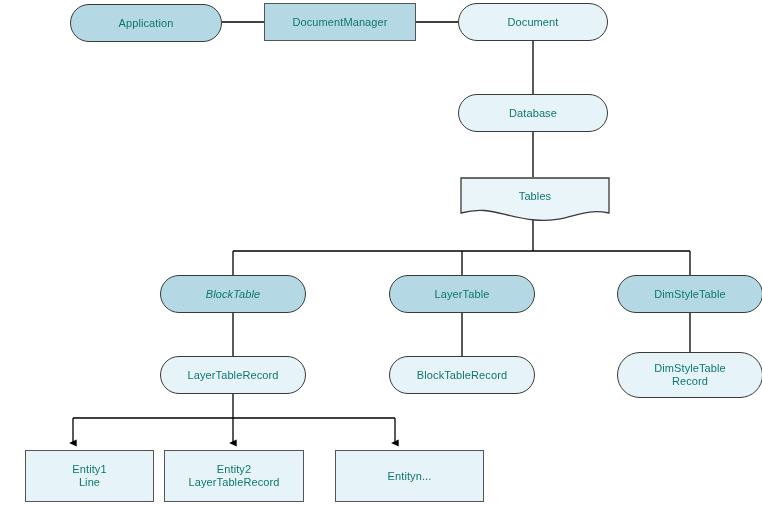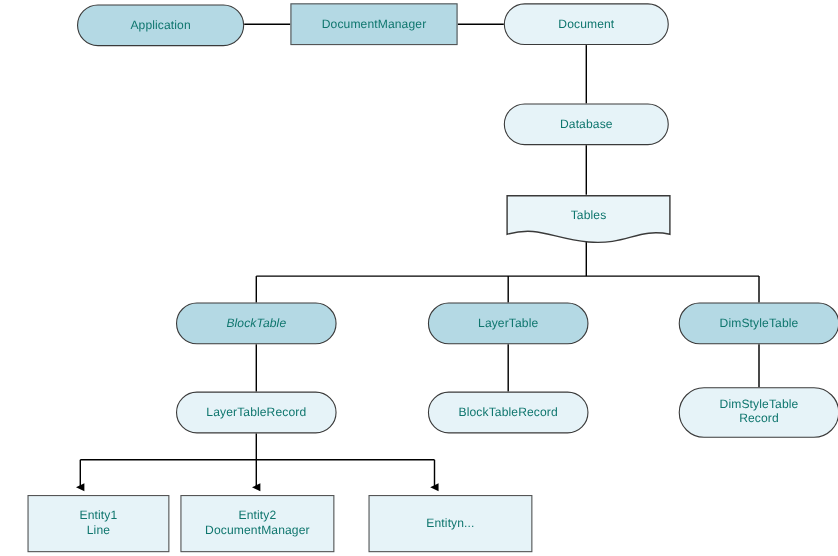--- a/index.html
+++ b/index.html
@@ -133,17 +133,17 @@
 
   <div class="node rounded fill-light" style="left:389px; top:356px; width:146px; height:38px;">BlockTableRecord</div>
 
   <div class="node rounded fill-light" style="left:617px; top:352px; width:146px; height:46px;">DimStyleTable
 Record</div>
 
   <div class="node rect fill-light" style="left:9px; top:450px; width:129px; height:52px;margin-left:16px;">Entity1
 Line</div>
 
   <div class="node rect fill-light" style="left:164px; top:450px; width:140px; height:52px;">Entity2
-DocumentManager</div>
+LayerTableRecord</div>
 
   <div class="node rect fill-light" style="left:335px; top:450px; width:149px; height:52px;">Entityn...</div>
 
 </div>
 
 </body></html>

